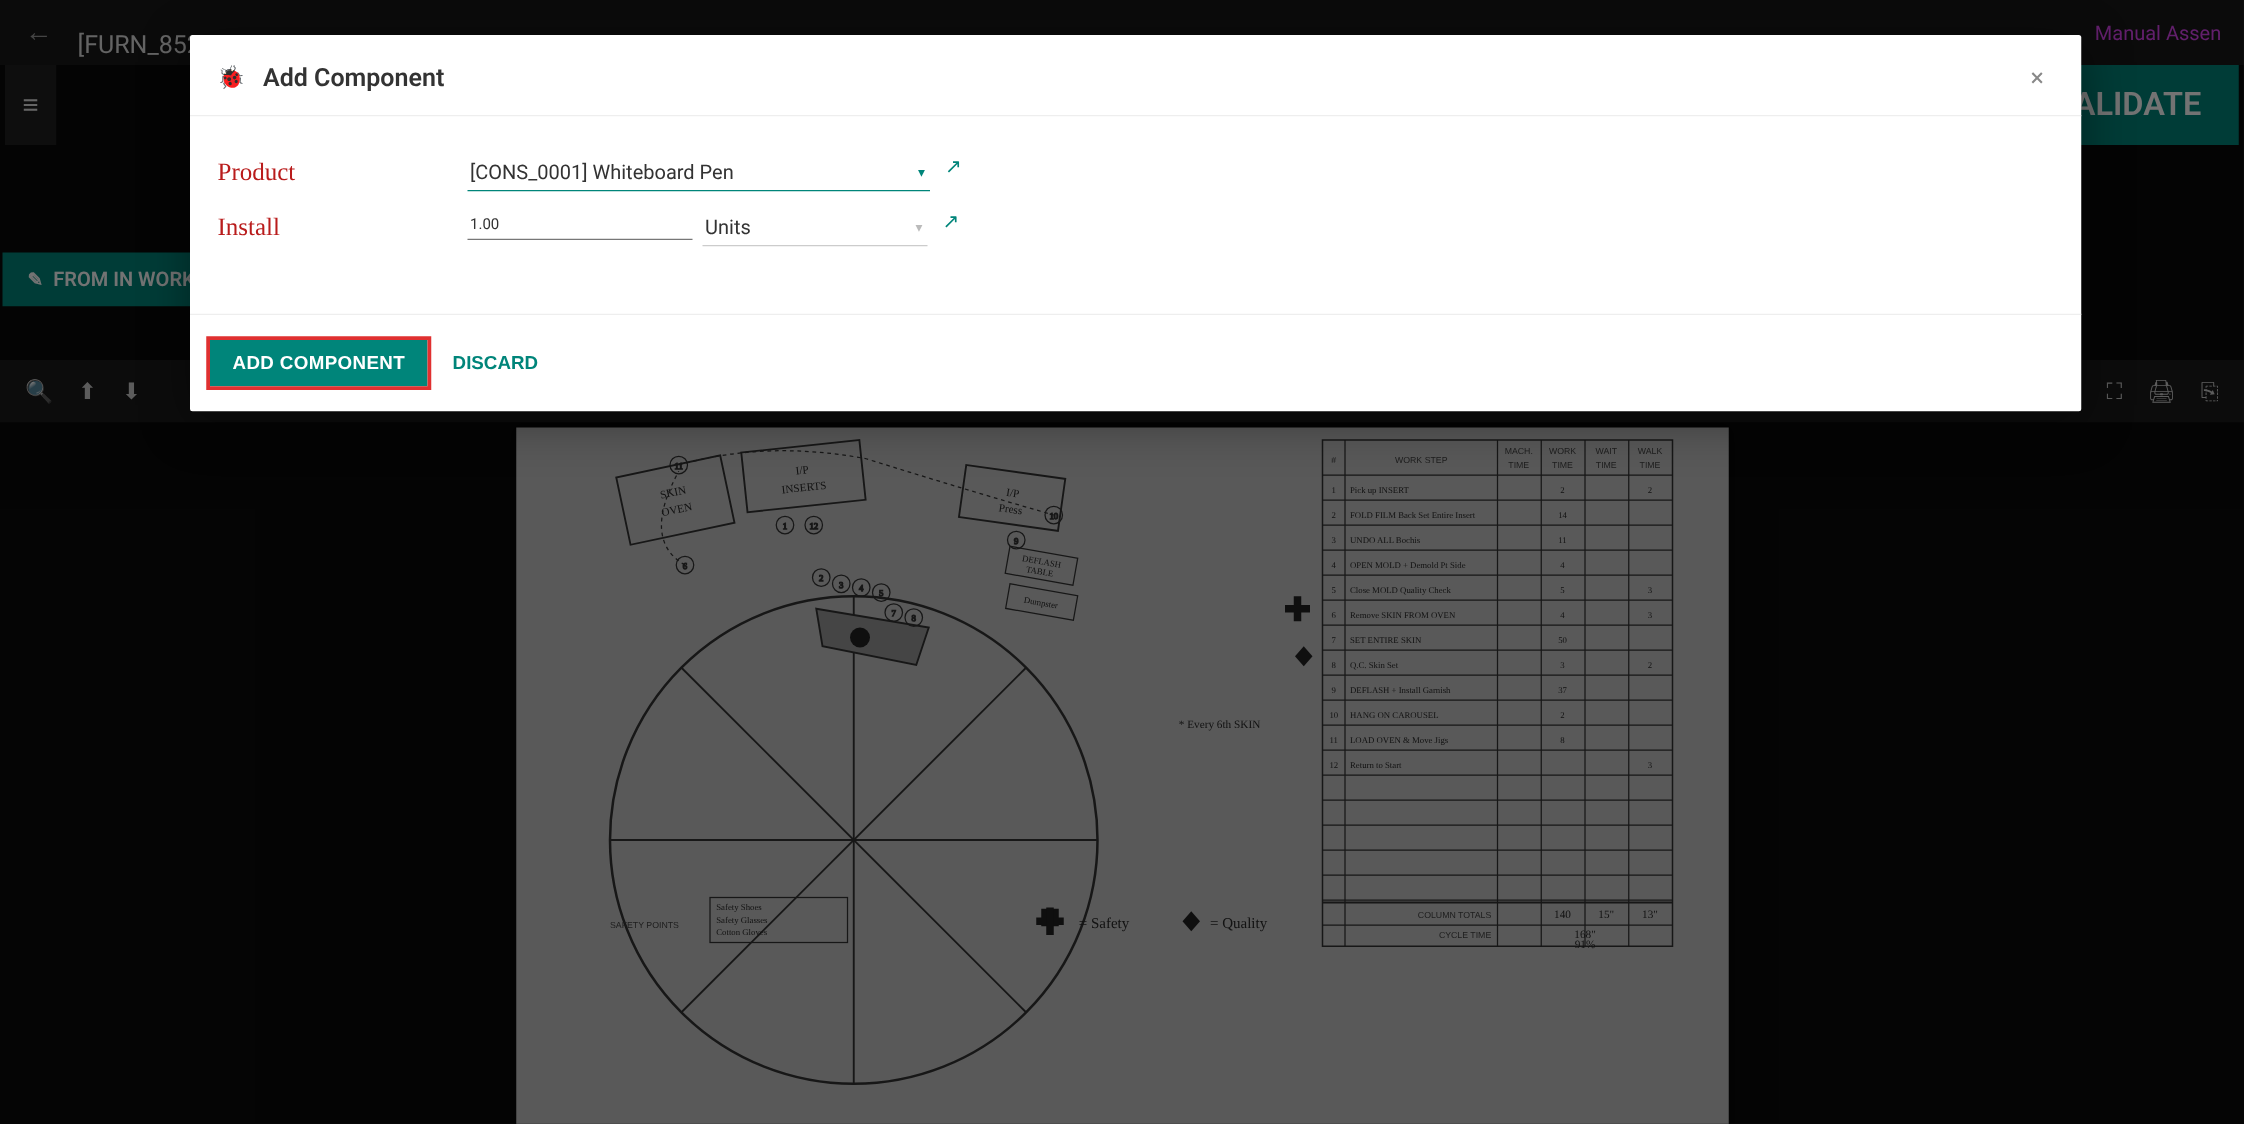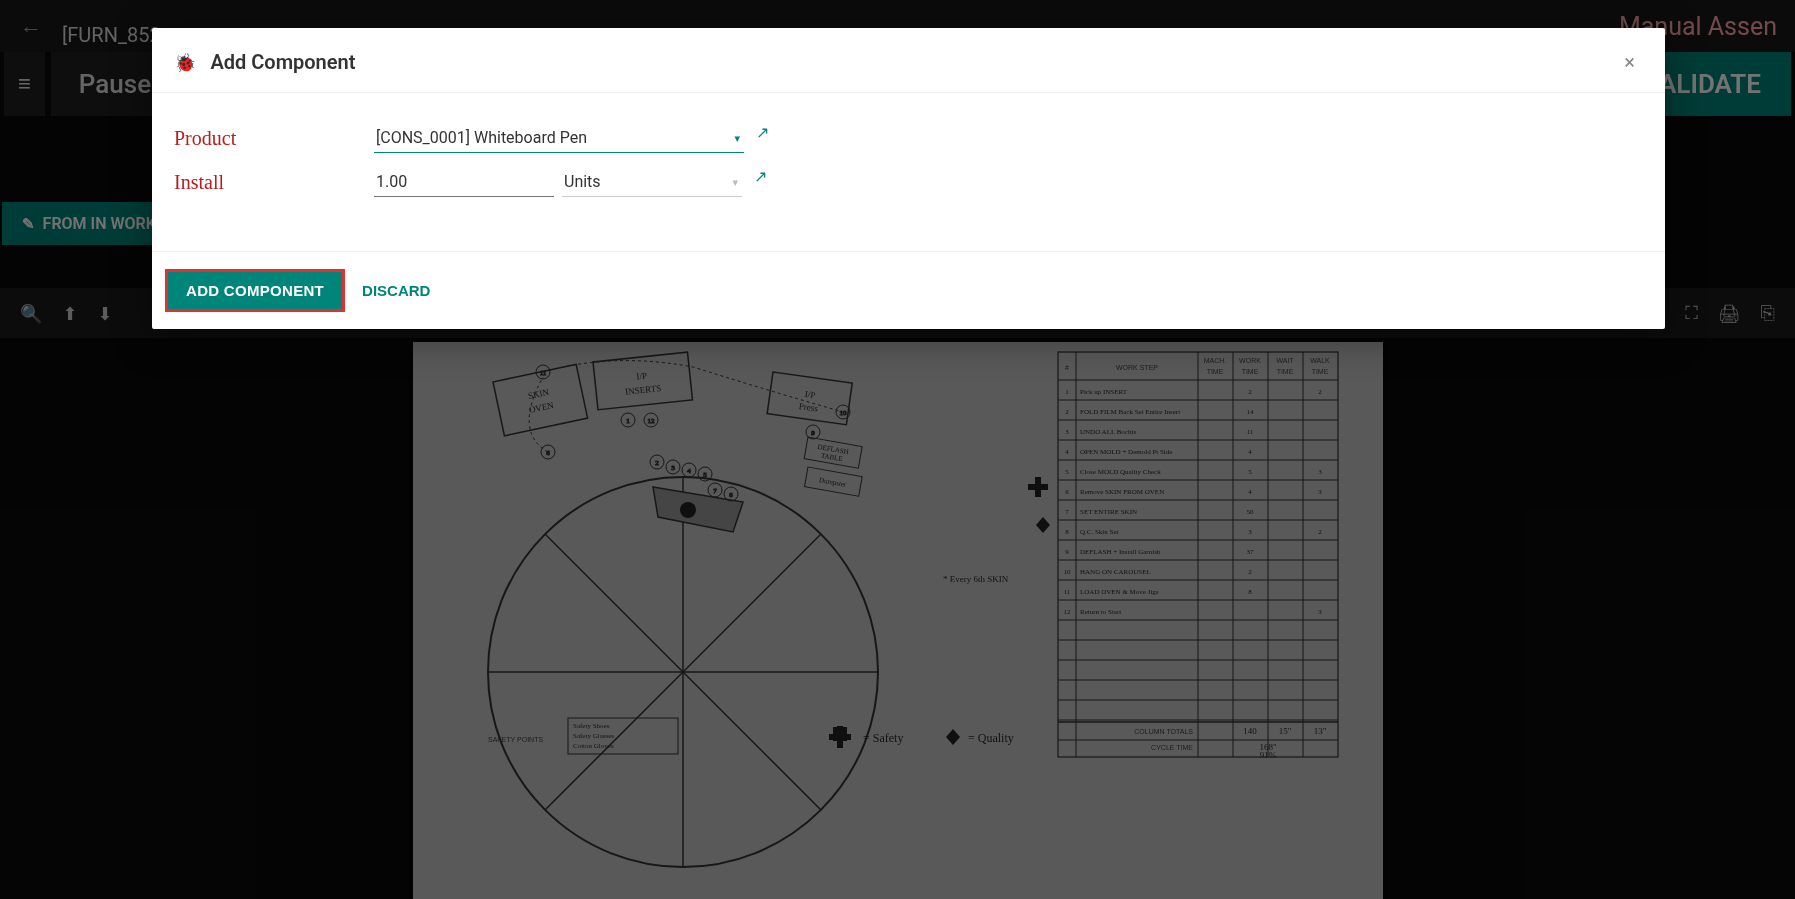--- a/index.html
+++ b/index.html
@@ -32,22 +32,22 @@
     cursor: pointer;
   }
   .breadcrumb {
     color: #ddd;
     font-size: 20px;
     padding-left: 10px;
     margin-top: 18px;
   }
   .top-right {
     margin-left: auto;
-    color: #fca5a5;
-    font-size: 25px;
+    color: #d946ef;
+    font-size: 16px;
     padding-right: 8px;
   }
 
   .action-bar {
     display: flex;
     align-items: stretch;
     height: 64px;
     background: #0a0a0a;
     gap: 6px;
     padding: 0 4px;
@@ -218,21 +218,21 @@
     transform: translateY(-50%);
     color: #00857a;
     font-size: 11px;
   }
   .form-select.units .caret { color: #bbb; }
   .form-input {
     width: 180px;
     border: none;
     border-bottom: 1px solid #777;
     padding: 5px 2px;
-    font-size: 16px;
+    font-size: 12px;
     color: #333;
     outline: none;
     font-family: inherit;
   }
   .ext-link {
     color: #00857a;
     font-size: 16px;
     cursor: pointer;
     margin-left: 4px;
   }
@@ -302,21 +302,20 @@
 <div class="bg-layer">
 
   <div class="top-bar">
     <div class="back-arrow">←</div>
     <div class="breadcrumb">[FURN_852</div>
     <div class="top-right">Manual Assen</div>
   </div>
 
   <div class="action-bar">
     <div class="btn menu">≡</div>
-    <div class="btn">Pause</div>
     <div class="btn validate">VALIDATE</div>
   </div>
 
   <div class="middle-area">
 
     <div class="fill-worksheet-btn">
       <span class="pencil-icon">✎</span>
       <span>FROM IN WORK</span>
     </div>
 

